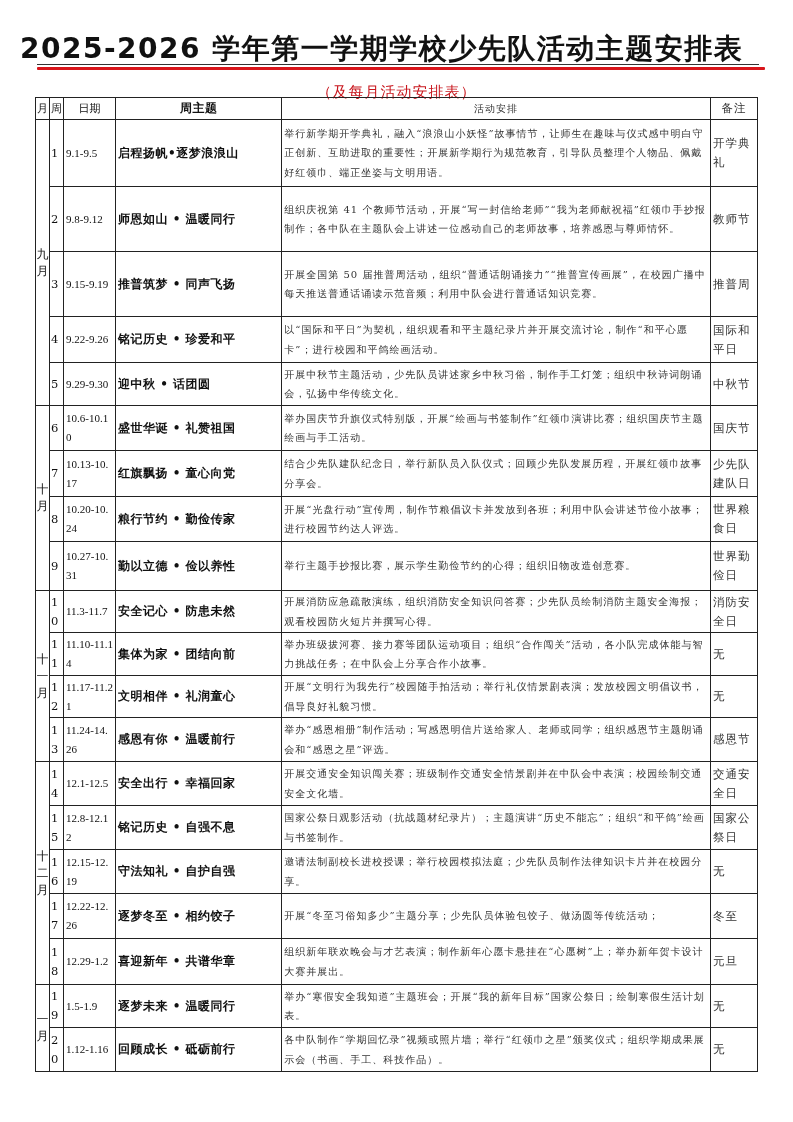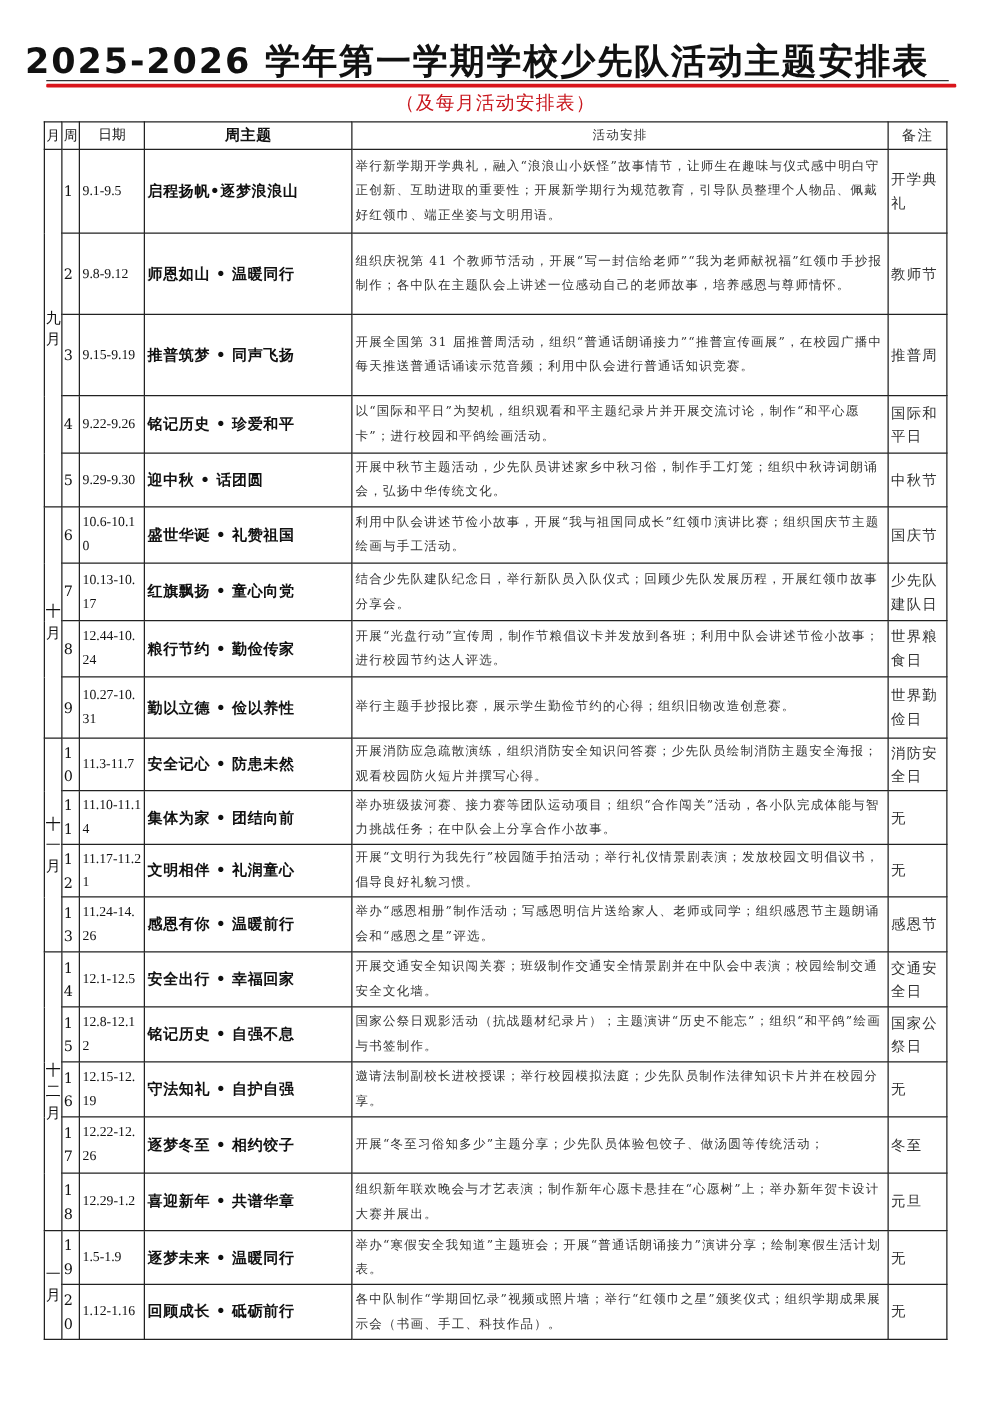--- a/index.html
+++ b/index.html
@@ -4,21 +4,21 @@
 <style>
   html, body { margin: 0; padding: 0; background: #ffffff; }
   body { width: 793px; height: 1122px; position: relative; overflow: hidden;
          font-family: "DejaVu Serif", "Liberation Serif", serif; color: #111; }
   .title { position: absolute; left: 20px; top: 30px; width: 722px; height: 38px;
            font-family: "DejaVu Sans", "Liberation Sans", sans-serif;
            font-size: 28px; font-weight: bold; letter-spacing: 1.5px; line-height: 38px;
            color: #111; white-space: nowrap; }
   .title-underline { position: absolute; left: 37px; top: 64px; width: 722px; height: 1px; background: #333; }
   .title-redline { position: absolute; left: 37px; top: 67px; width: 728px; height: 3px; background: #d9151b; border-radius: 1px; }
-  .subtitle { position: absolute; left: 0; top: 72px; width: 793px; text-align: center;
+  .subtitle { position: absolute; left: 0; top: 82px; width: 793px; text-align: center;
               font-size: 15px; line-height: 20px; color: #c8161d; letter-spacing: 1px; }
   table { position: absolute; left: 35px; top: 97px; border-collapse: collapse; table-layout: fixed; width: 723px; }
   td, th { border: 1px solid #222; padding: 0 2px; font-size: 11.5px; line-height: 19px;
            vertical-align: middle; font-weight: normal; overflow: hidden; }
   th { height: 21px; text-align: center; font-size: 11px; }
   .c-month { width: 13px; text-align: center; padding: 0; }
   .c-week { width: 11px; padding: 0 1px; word-break: break-all; line-height: 19px; }
   .c-date { width: 47px; word-break: break-all; font-family: Liberation Serif, serif; font-size: 11px; }
   .c-theme { width: 161px; font-size: 12px; font-weight: bold; white-space: nowrap; letter-spacing: 0.5px; }
   .c-act { width: 423px; color: #333; letter-spacing: 1px; font-size: 10px; line-height: 19.5px; }
@@ -59,21 +59,21 @@
         <td class="c-week">2</td>
         <td class="c-date">9.8-9.12</td>
         <td class="c-theme">师恩如山 • 温暖同行</td>
         <td class="c-act">组织庆祝第 41 个教师节活动，开展“写一封信给老师”“我为老师献祝福”红领巾手抄报制作；各中队在主题队会上讲述一位感动自己的老师故事，培养感恩与尊师情怀。</td>
         <td class="c-note">教师节</td>
       </tr>
       <tr style="height: 65px;">
         <td class="c-week">3</td>
         <td class="c-date">9.15-9.19</td>
         <td class="c-theme">推普筑梦 • 同声飞扬</td>
-        <td class="c-act">开展全国第 31 届推普周活动，组织“普通话朗诵接力”“推普宣传画展”，在校园广播中每天推送普通话诵读示范音频；利用中队会进行普通话知识竞赛。</td>
+        <td class="c-act">开展全国第 50 届推普周活动，组织“普通话朗诵接力”“推普宣传画展”，在校园广播中每天推送普通话诵读示范音频；利用中队会进行普通话知识竞赛。</td>
         <td class="c-note">推普周</td>
       </tr>
       <tr style="height: 46px;">
         <td class="c-week">4</td>
         <td class="c-date">9.22-9.26</td>
         <td class="c-theme">铭记历史 • 珍爱和平</td>
         <td class="c-act">以“国际和平日”为契机，组织观看和平主题纪录片并开展交流讨论，制作“和平心愿卡”；进行校园和平鸽绘画活动。</td>
         <td class="c-note">国际和平日</td>
       </tr>
       <tr style="height: 43px;">
@@ -83,33 +83,33 @@
         <td class="c-act">开展中秋节主题活动，少先队员讲述家乡中秋习俗，制作手工灯笼；组织中秋诗词朗诵会，弘扬中华传统文化。</td>
         <td class="c-note">中秋节</td>
       </tr>
       <tr style="height: 45px;">
         <td class="c-month" rowspan="4">
           <span class="month-label">十月</span>
         </td>
         <td class="c-week">6</td>
         <td class="c-date">10.6-10.10</td>
         <td class="c-theme">盛世华诞 • 礼赞祖国</td>
-        <td class="c-act">利用中队会讲述节俭小故事，开展“我与祖国同成长”红领巾演讲比赛；组织国庆节主题绘画与手工活动。</td>
+        <td class="c-act">举办国庆节升旗仪式特别版，开展“绘画与书签制作”红领巾演讲比赛；组织国庆节主题绘画与手工活动。</td>
         <td class="c-note">国庆节</td>
       </tr>
       <tr style="height: 46px;">
         <td class="c-week">7</td>
         <td class="c-date">10.13-10.17</td>
         <td class="c-theme">红旗飘扬 • 童心向党</td>
         <td class="c-act">结合少先队建队纪念日，举行新队员入队仪式；回顾少先队发展历程，开展红领巾故事分享会。</td>
         <td class="c-note">少先队建队日</td>
       </tr>
       <tr style="height: 45px;">
         <td class="c-week">8</td>
-        <td class="c-date">12.44-10.24</td>
+        <td class="c-date">10.20-10.24</td>
         <td class="c-theme">粮行节约 • 勤俭传家</td>
         <td class="c-act">开展“光盘行动”宣传周，制作节粮倡议卡并发放到各班；利用中队会讲述节俭小故事；进行校园节约达人评选。</td>
         <td class="c-note">世界粮食日</td>
       </tr>
       <tr style="height: 49px;">
         <td class="c-week">9</td>
         <td class="c-date">10.27-10.31</td>
         <td class="c-theme">勤以立德 • 俭以养性</td>
         <td class="c-act">举行主题手抄报比赛，展示学生勤俭节约的心得；组织旧物改造创意赛。</td>
         <td class="c-note">世界勤俭日</td>
@@ -183,21 +183,21 @@
         <td class="c-act">组织新年联欢晚会与才艺表演；制作新年心愿卡悬挂在“心愿树”上；举办新年贺卡设计大赛并展出。</td>
         <td class="c-note">元旦</td>
       </tr>
       <tr style="height: 43px;">
         <td class="c-month" rowspan="2">
           <span class="month-label">一月</span>
         </td>
         <td class="c-week">19</td>
         <td class="c-date">1.5-1.9</td>
         <td class="c-theme">逐梦未来 • 温暖同行</td>
-        <td class="c-act">举办“寒假安全我知道”主题班会；开展“普通话朗诵接力”演讲分享；绘制寒假生活计划表。</td>
+        <td class="c-act">举办“寒假安全我知道”主题班会；开展“我的新年目标”国家公祭日；绘制寒假生活计划表。</td>
         <td class="c-note">无</td>
       </tr>
       <tr style="height: 44px;">
         <td class="c-week">20</td>
         <td class="c-date">1.12-1.16</td>
         <td class="c-theme">回顾成长 • 砥砺前行</td>
         <td class="c-act">各中队制作“学期回忆录”视频或照片墙；举行“红领巾之星”颁奖仪式；组织学期成果展示会（书画、手工、科技作品）。</td>
         <td class="c-note">无</td>
       </tr>
     </tbody>

